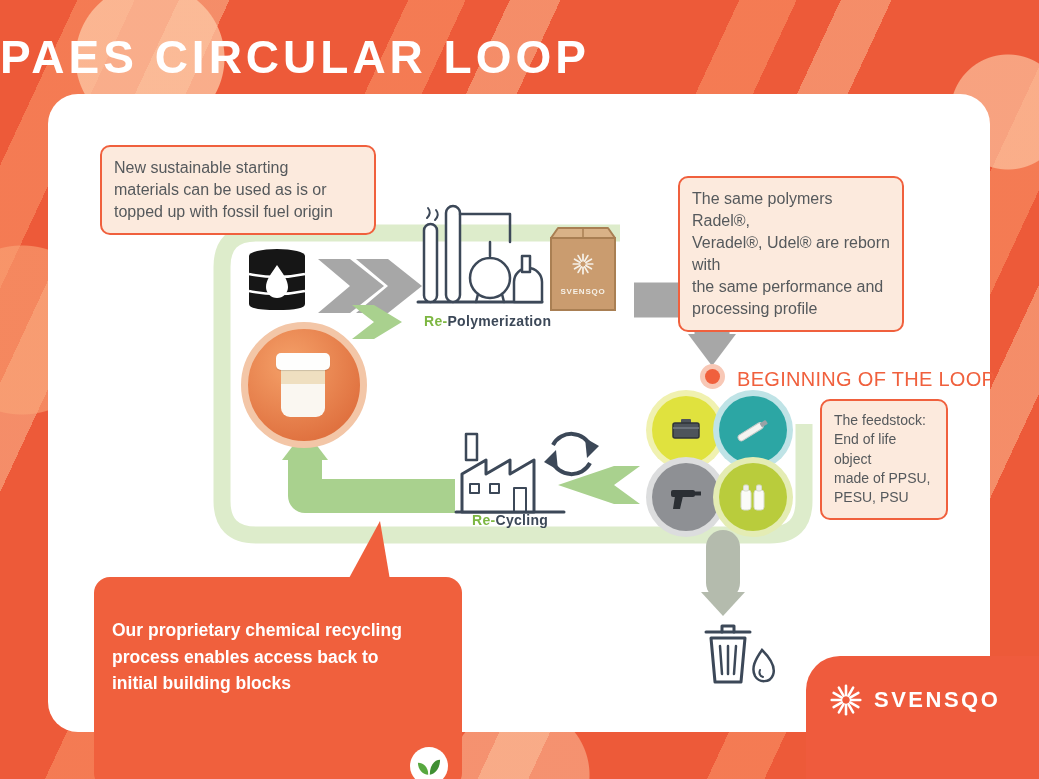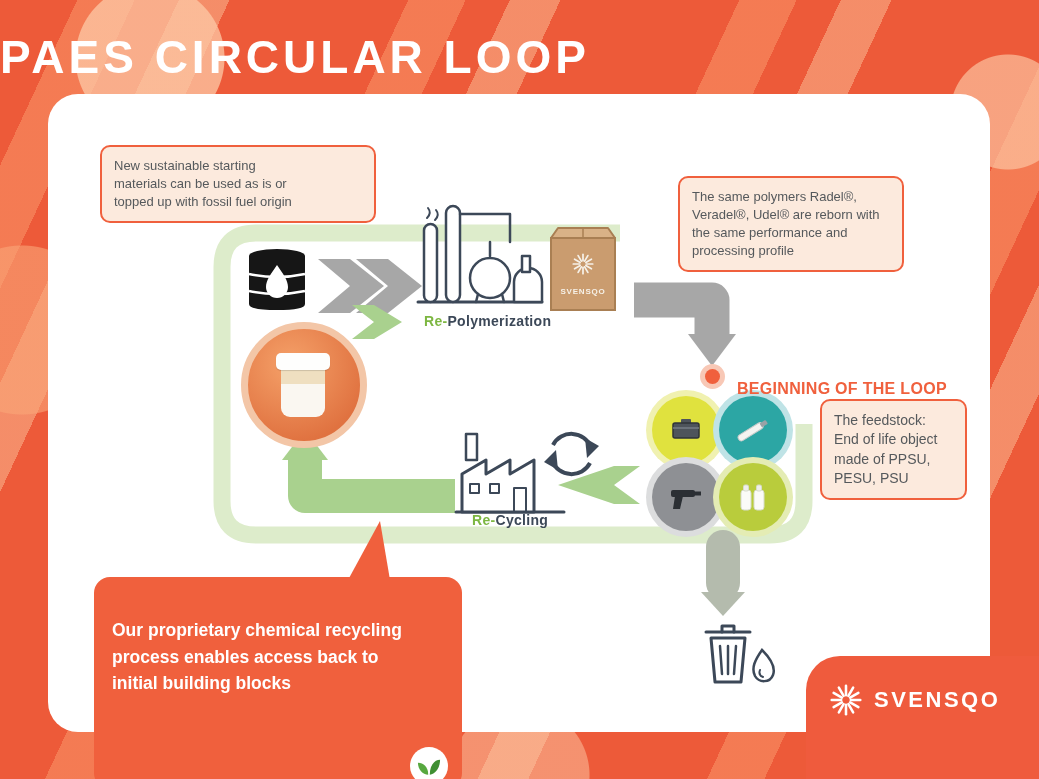--- a/index.html
+++ b/index.html
@@ -27,42 +27,42 @@
   }
   .card{
     position:absolute; left:48px; top:94px; width:942px; height:638px;
     background:#FFFFFF; border-radius:30px;
   }
   svg.layer{ position:absolute; left:0; top:0; width:1039px; height:779px; pointer-events:none; }
 
   
   .callout{
     position:absolute; background:#FCEADD; border:2px solid #F0603D; border-radius:10px;
-    color:#55595C; font-size:13px; line-height:1.38; white-space:pre-line;
+    color:#55595C; font-size:16px; line-height:1.38; white-space:pre-line;
   }
   .callout .tail{ position:absolute; overflow:visible; }
   #callout-sustainable{ left:100px; top:145px; width:276px; padding:10px 12px; }
   #callout-polymers   { left:678px; top:176px; width:226px; padding:10px 12px; }
-  #callout-feedstock  { left:820px; top:399px; width:147px; padding:10px 12px; font-size:14px; }
+  #callout-feedstock  { left:820px; top:399px; width:128px; padding:10px 12px; font-size:14px; }
   #callout-recycling{
     left:94px; top:577px; width:368px; padding:14px 18px;
     background:#F0603D; border:none; border-radius:16px;
     color:#FFFFFF; font-weight:bold; font-size:17.5px; line-height:1.5;
   }
   .leaf-badge{
     position:absolute; right:14px; bottom:4px; width:38px; height:38px;
     background:#FFFFFF; border-radius:50%; display:flex; align-items:center; justify-content:center;
   }
 
   
   .process-label{ position:absolute; font-size:14px; font-weight:bold; color:#3C4858; letter-spacing:0.3px; }
   .process-label .re{ color:#7DB742; }
   #label-repoly   { left:424px; top:313px; }
   #label-recycling{ left:472px; top:512px; }
-  #label-beginning{ position:absolute; left:737px; top:380px; font-size:16px; font-weight:bold; color:#F0603D; letter-spacing:0.3px; }
+  #label-beginning{ position:absolute; left:737px; top:368px; font-size:20px; font-weight:normal; color:#F0603D; letter-spacing:0.3px; }
   #loop-dot{
     position:absolute; left:705px; top:369px; width:15px; height:15px; border-radius:50%;
     background:#F0603D; box-shadow:0 0 0 5px #F8C8B6;
   }
 
   
   .jar-photo{
     position:absolute; left:241px; top:322px; width:126px; height:126px; border-radius:50%;
     border:7px solid #F3C6A7; overflow:hidden;
     background:radial-gradient(circle at 38% 32%, #F5A169, #E07240 75%);

